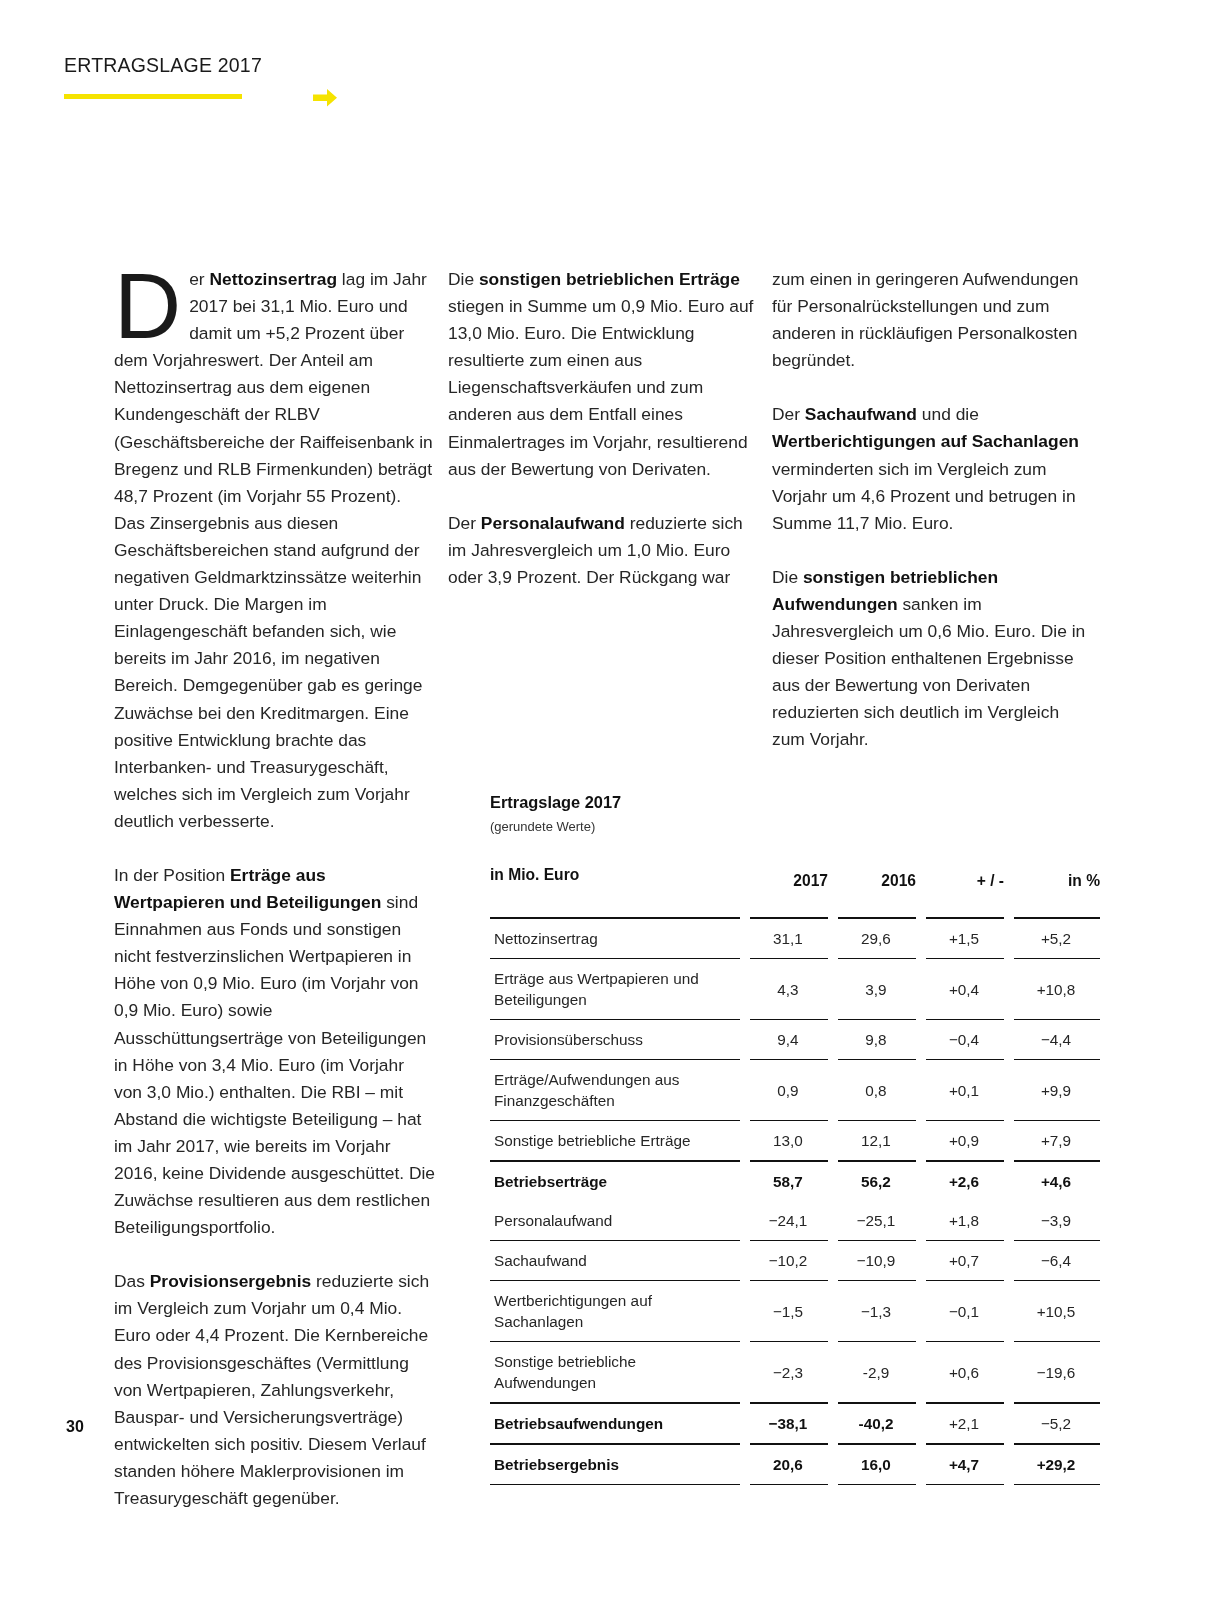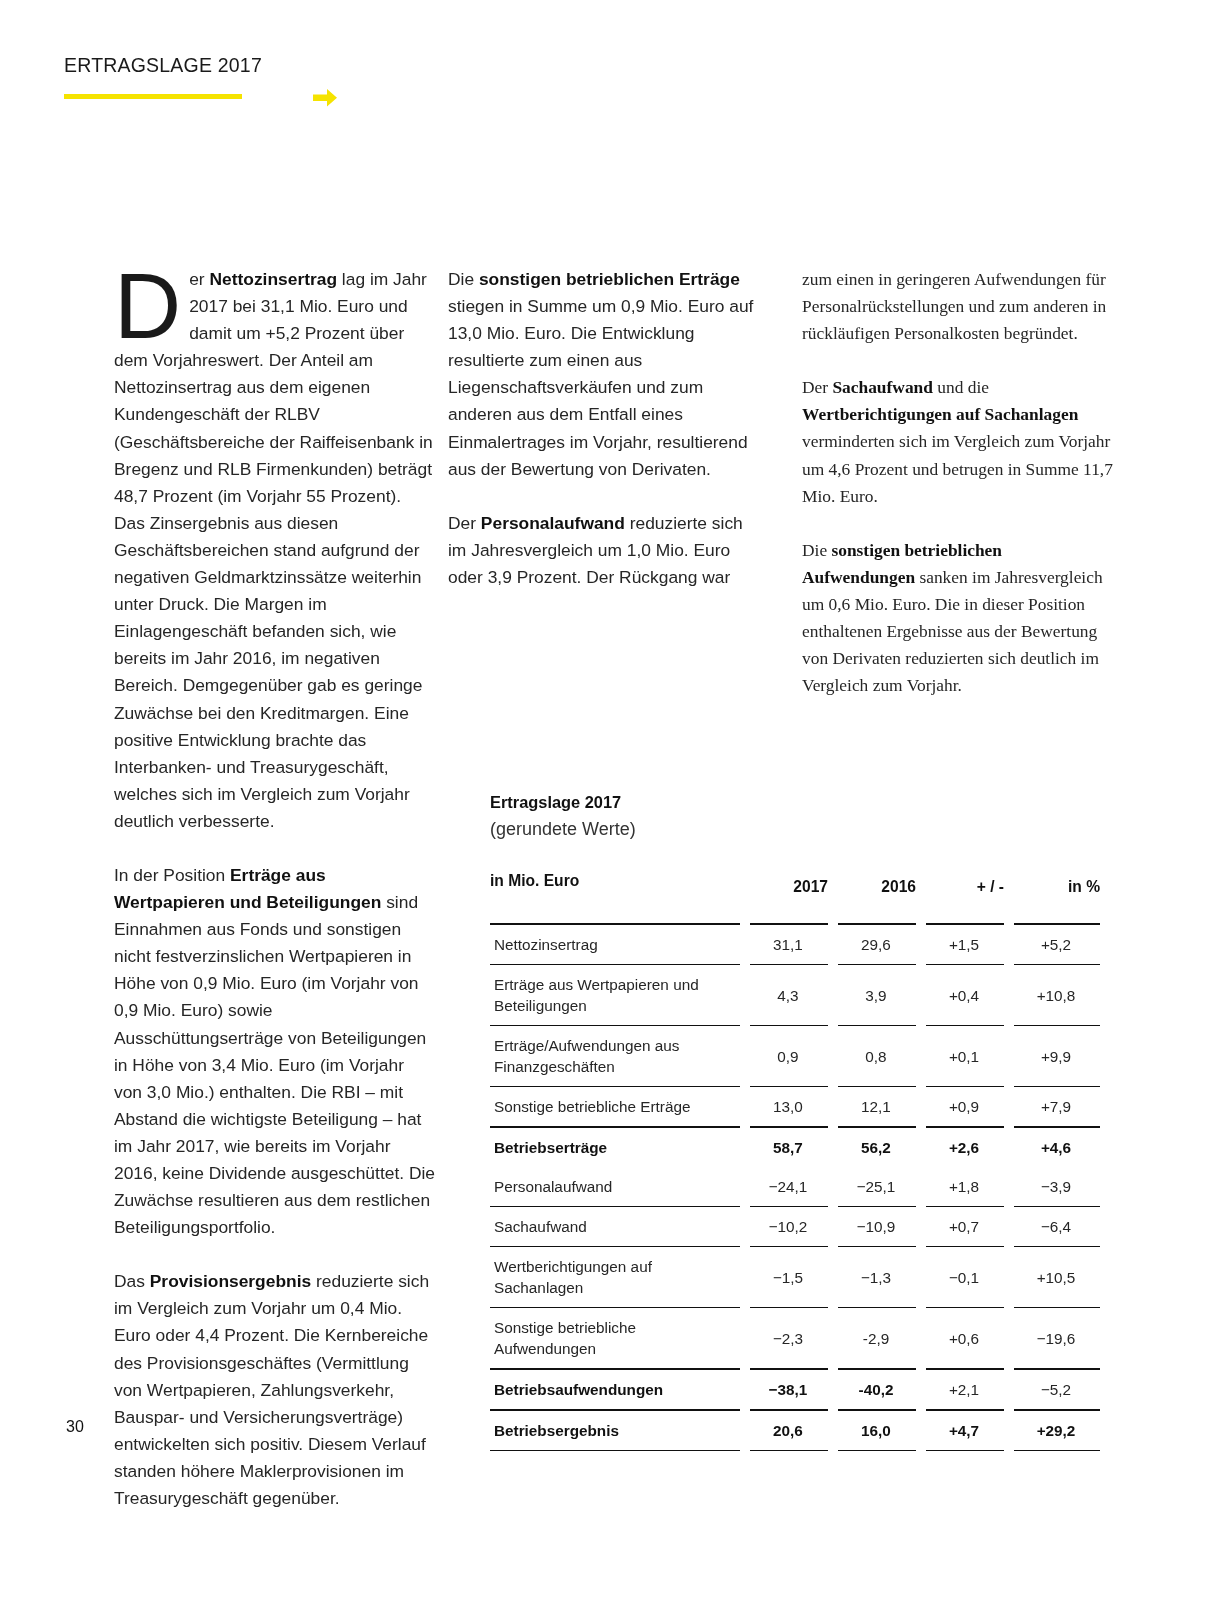--- a/index.html
+++ b/index.html
@@ -56,21 +56,21 @@
   
   .col {
     position: absolute;
     font-size: 17.4px;
     line-height: 27.1px;
     color: #262626;
     text-align: left;
   }
   #col-1 { left: 114px; top: 266px; width: 322px; }
   #col-2 { left: 448px; top: 266px; width: 310px; }
-  #col-3 { left: 802px; top: 266px; width: 314px; font-family: Liberation Serif, serif; }
+  #col-3 { left: 772px; top: 266px; width: 314px; }
 
   .col p {
     margin: 0 0 27px 0;
   }
   .col p:last-child { margin-bottom: 0; }
   .col b { font-weight: bold; color: #111; }
 
   
   #dropcap {
     float: left;
@@ -81,39 +81,39 @@
     color: #1a1a1a;
     font-family: "Liberation Sans", sans-serif;
   }
 
   
   #page-number {
     position: absolute;
     left: 66px;
     top: 1418px;
     font-size: 16px;
-    font-weight: normal;
+    font-weight: bold;
     color: #111;
   }
 
   
   #table-block {
     position: absolute;
     left: 490px;
     top: 793px;
     width: 610px;
   }
   #table-title {
     font-size: 16.4px;
     font-weight: bold;
     color: #111;
     margin-bottom: 7px;
   }
   #table-subtitle {
-    font-size: 18px;
+    font-size: 13px;
     color: #333;
     margin-bottom: 32px;
   }
 
   table.fin {
     border-collapse: separate;
     border-spacing: 0;
     width: 610px;
     table-layout: fixed;
   }
@@ -255,20 +255,31 @@
           <td class="gap"></td>
           <td class="num">4,3</td>
           <td class="gap"></td>
           <td class="num">3,9</td>
           <td class="gap"></td>
           <td class="num">+0,4</td>
           <td class="gap"></td>
           <td class="num">+10,8</td>
         </tr>
         <tr class="rule-thin">
+          <td class="lbl">Provisionsüberschuss</td>
+          <td class="gap"></td>
+          <td class="num">9,4</td>
+          <td class="gap"></td>
+          <td class="num">9,8</td>
+          <td class="gap"></td>
+          <td class="num">−0,4</td>
+          <td class="gap"></td>
+          <td class="num">−4,4</td>
+        </tr>
+        <tr class="rule-thin">
           <td class="lbl">Erträge/Aufwendungen aus Finanzgeschäften</td>
           <td class="gap"></td>
           <td class="num">0,9</td>
           <td class="gap"></td>
           <td class="num">0,8</td>
           <td class="gap"></td>
           <td class="num">+0,1</td>
           <td class="gap"></td>
           <td class="num">+9,9</td>
         </tr>

